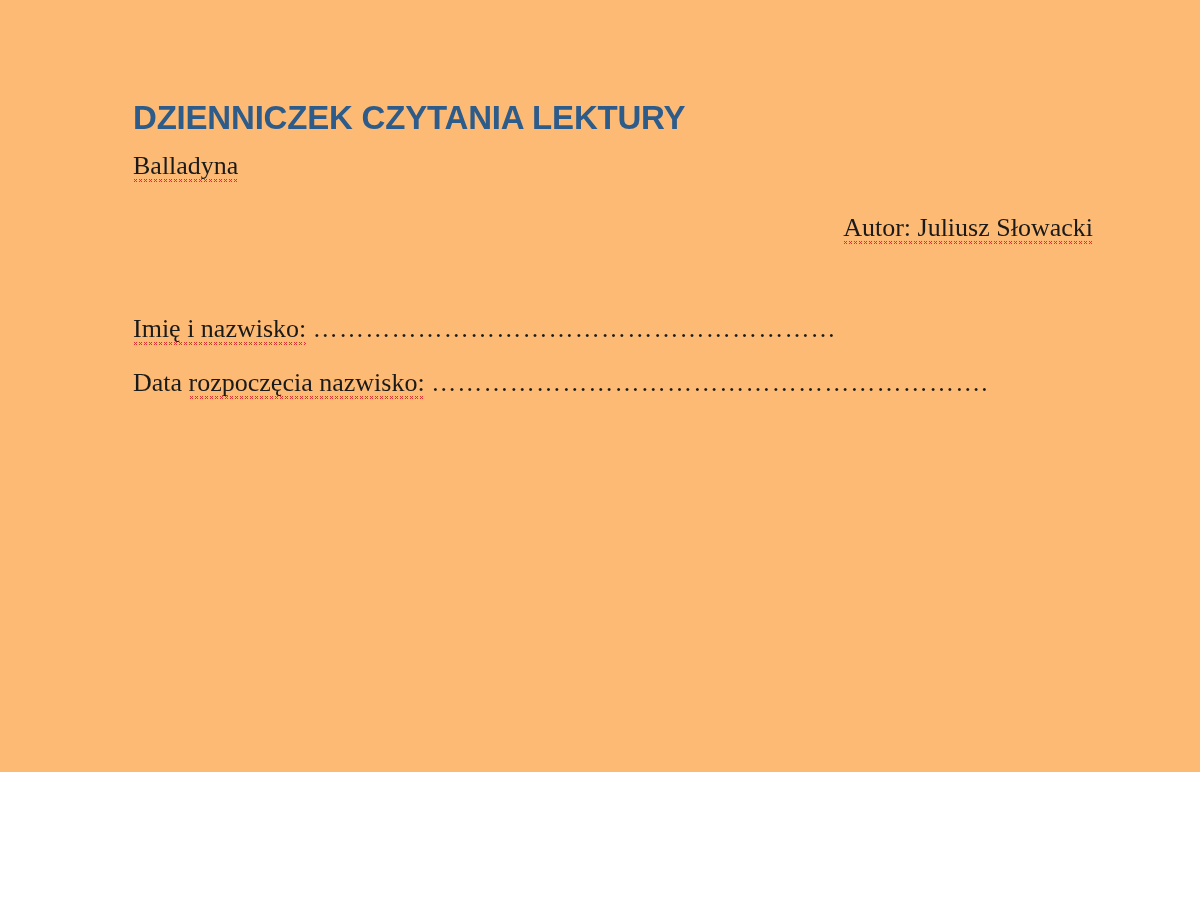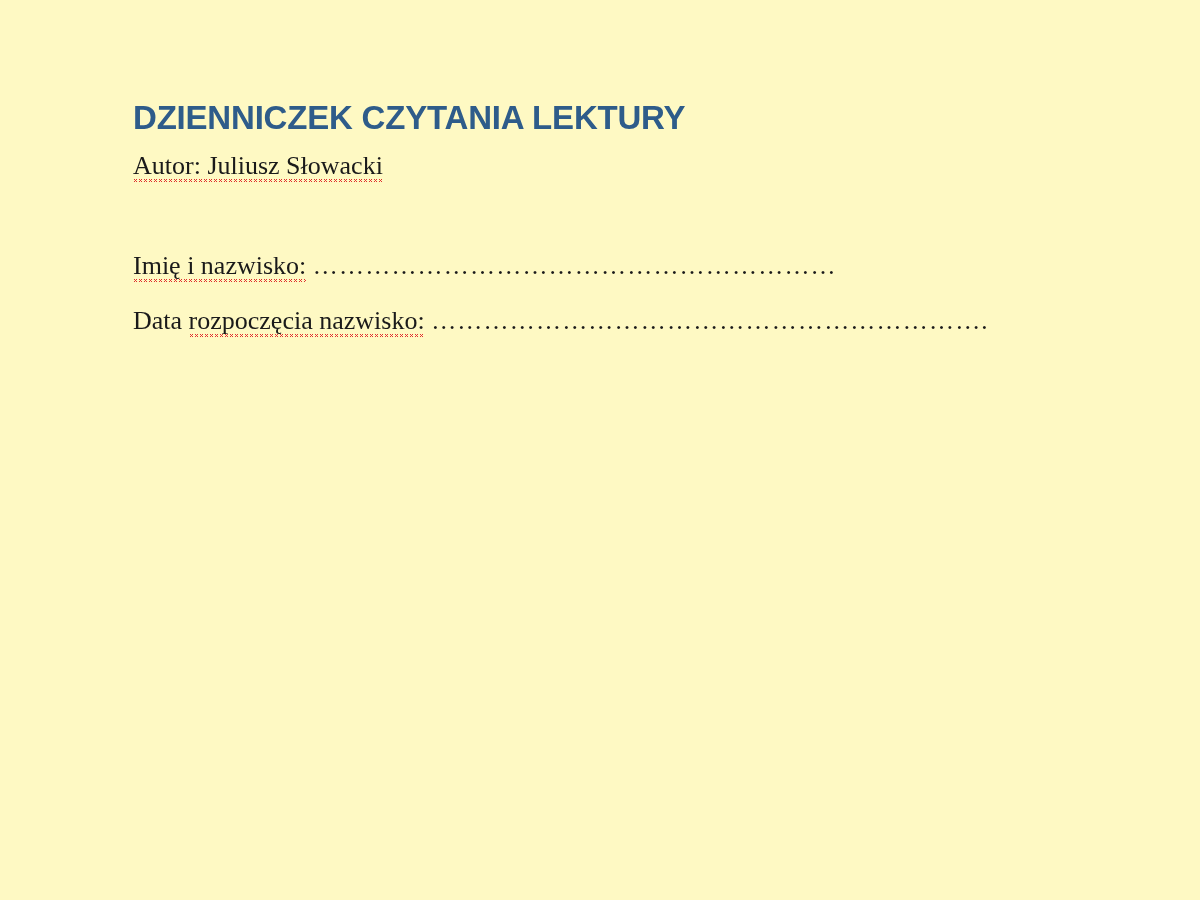--- a/index.html
+++ b/index.html
@@ -10,22 +10,22 @@
   body {
     width: 1200px;
     height: 900px;
     font-family: "Liberation Serif", serif;
     color: #1a1a1a;
     overflow: hidden;
   }
   .page {
     position: relative;
     width: 1200px;
-    height: 900px;
-    background: #fef9c3;
+    height: 772px;
+    background: #fdba74;
   }
   .doc-body {
     position: absolute;
     left: 133px;
     top: 98px;
     width: 960px;
   }
   .doc-title {
     font-family: "Liberation Sans", sans-serif;
     font-weight: bold;
@@ -59,30 +59,33 @@
   }
   .caret {
     display: inline-block;
     width: 2px;
     height: 30px;
     background: #000000;
     vertical-align: -6px;
     margin-left: 1px;
   }
   .subject-line { margin-bottom: 30px; }
-  .author-line { margin-bottom: 0; }
+  .author-line { margin-bottom: 0; text-align: right; }
 </style>
 </head>
 <body>
 
 <div class="page">
   <div class="doc-body">
 
     <h1 class="doc-title">DZIENNICZEK CZYTANIA LEKTURY</h1>
 
+    <p class="line subject-line">
+      <span class="spellcheck">Balladyna</span>
+    </p>
 
     <p class="line author-line">
       <span class="spellcheck">Autor: Juliusz Słowacki</span>
     </p>
 
     <p class="line spaced-top">
       <span class="spellcheck">Imię i nazwisko:</span>
       <span class="dots">……………………………………………………</span>
     </p>
 

